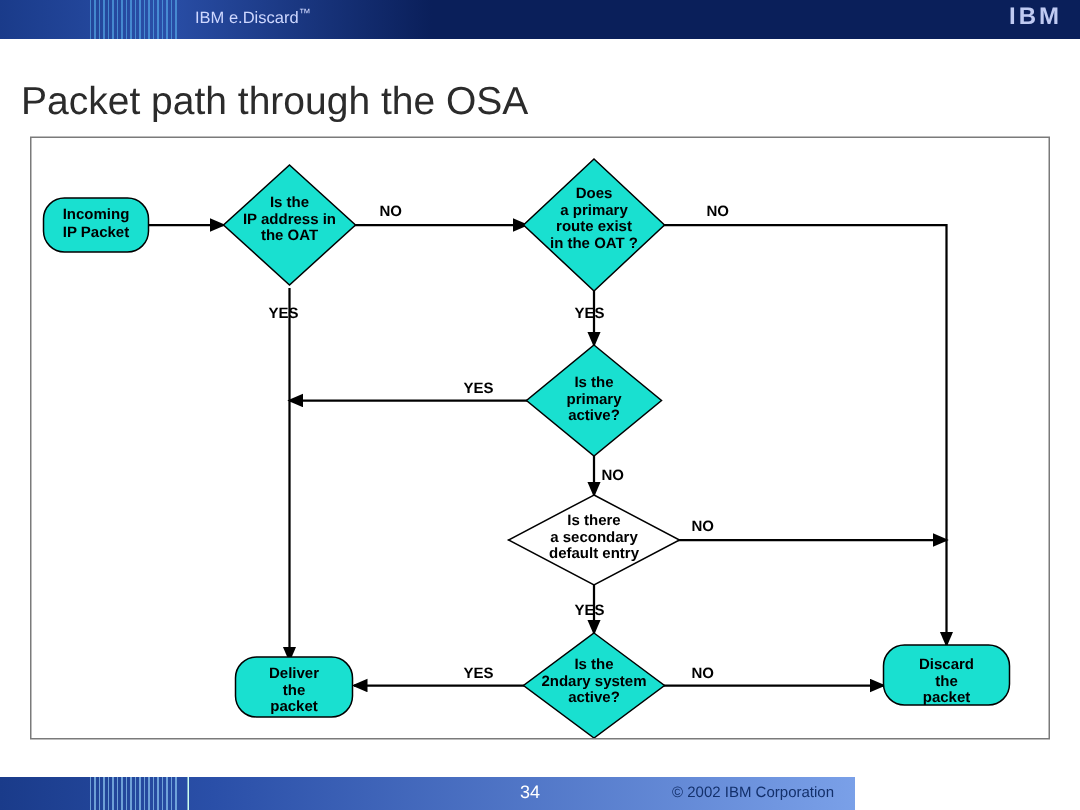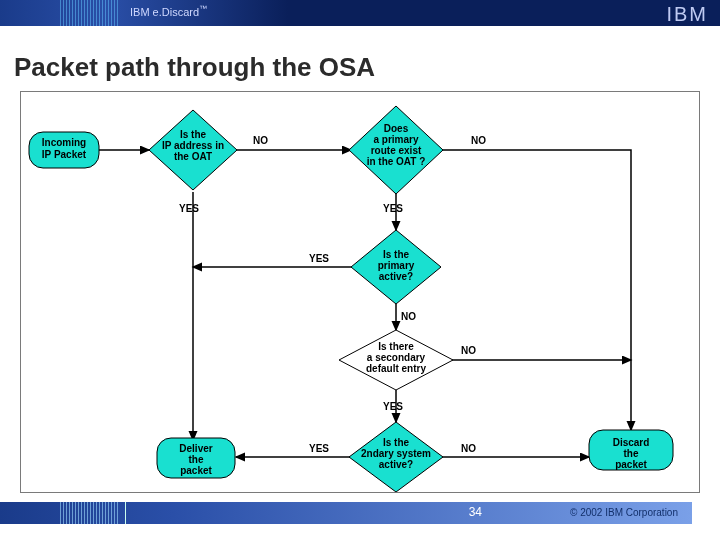--- a/index.html
+++ b/index.html
@@ -1,26 +1,26 @@
 <!DOCTYPE html>
 <html><head>
 <meta charset="utf-8">
 <style>
   html,body{margin:0;padding:0;width:720px;height:540px;font-family:Arial,Helvetica,sans-serif;background:#fff;overflow:hidden}
   .header{height:26px;background:linear-gradient(to right,#1a3b8a 0%,#2a4fa8 15%,#0a1f5a 40%,#0a1f5a 100%);position:relative;color:#fff}
   .header-stripes{position:absolute;left:60px;top:0;height:26px;width:60px;background:repeating-linear-gradient(to right,rgba(100,200,255,.5) 0 1px,transparent 1px 3px)}
   .header-brand{position:absolute;left:130px;top:4px;font-size:11px;color:#cfd8ff}
   .header-brand sup{font-size:8px}
-  .header-logo{position:absolute;right:12px;top:3px;font-size:20px;font-weight:400;letter-spacing:2px;color:#bfcaf2}
-  .title{font-size:26px;color:#2b2b2b;margin:26px 0 8px 14px;font-weight:700}
+  .header-logo{position:absolute;right:12px;top:3px;font-size:16px;font-weight:700;letter-spacing:2px;color:#bfcaf2}
+  .title{font-size:26px;color:#2b2b2b;margin:26px 0 8px 14px;font-weight:400}
   .diagram-frame{margin:0 20px;border:1px solid #7a7a7a;height:400px;position:relative;background:#fff;overflow:hidden}
   svg{position:absolute;left:0;top:0}
   .node-text{font:700 10px Arial;fill:#000;text-anchor:middle}
   .edge-label{font:700 10px Arial;fill:#000}
-  .footer{position:absolute;left:0;bottom:16px;width:692px;height:22px;background:linear-gradient(to right,#1a3b8a 0%,#2a4fa8 25%,#7aa0e8 100%)}
+  .footer{position:absolute;left:0;bottom:0;width:570px;height:22px;background:linear-gradient(to right,#1a3b8a 0%,#2a4fa8 25%,#7aa0e8 100%)}
   .footer-stripes{position:absolute;left:60px;top:0;height:22px;width:60px;background:repeating-linear-gradient(to right,rgba(160,220,255,.6) 0 1px,transparent 1px 3px)}
   .footer-vline{position:absolute;left:125px;top:0;width:1px;height:22px;background:#cfe}
   .page-num{position:absolute;right:210px;top:3px;font-size:12px;color:#fff}
   .copyright{position:absolute;right:14px;top:5px;font-size:10px;color:#13306b}
 </style>
 </head>
 <body>
 
 <div class="header">
   <div class="header-stripes"></div>

